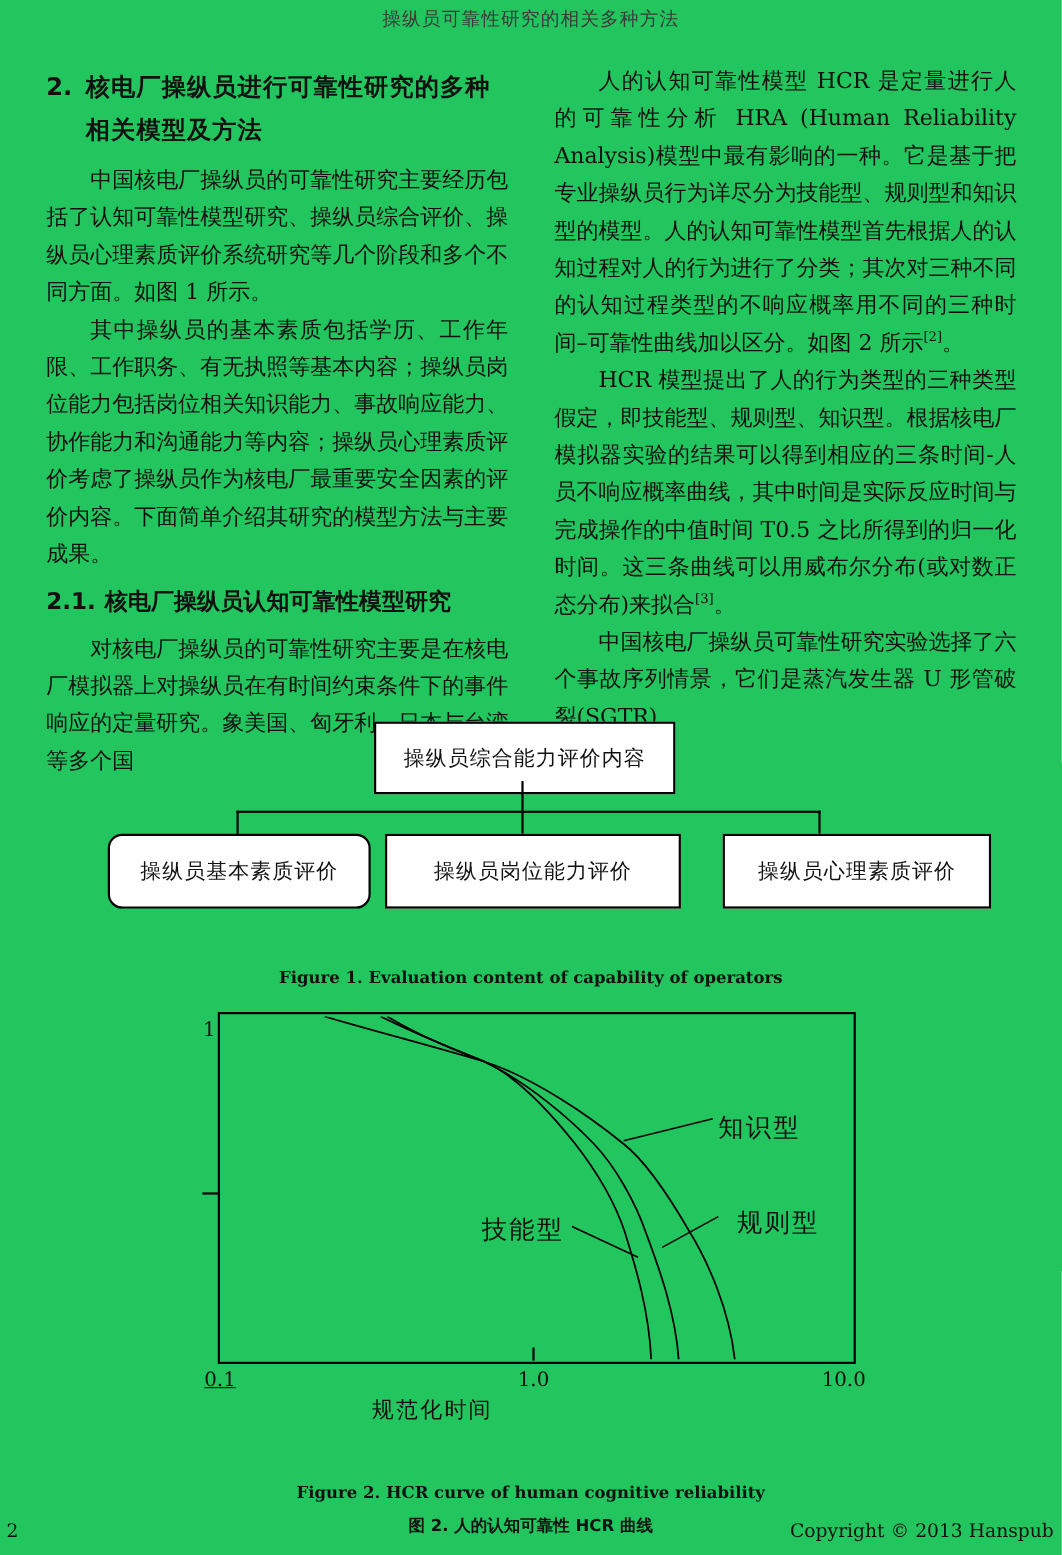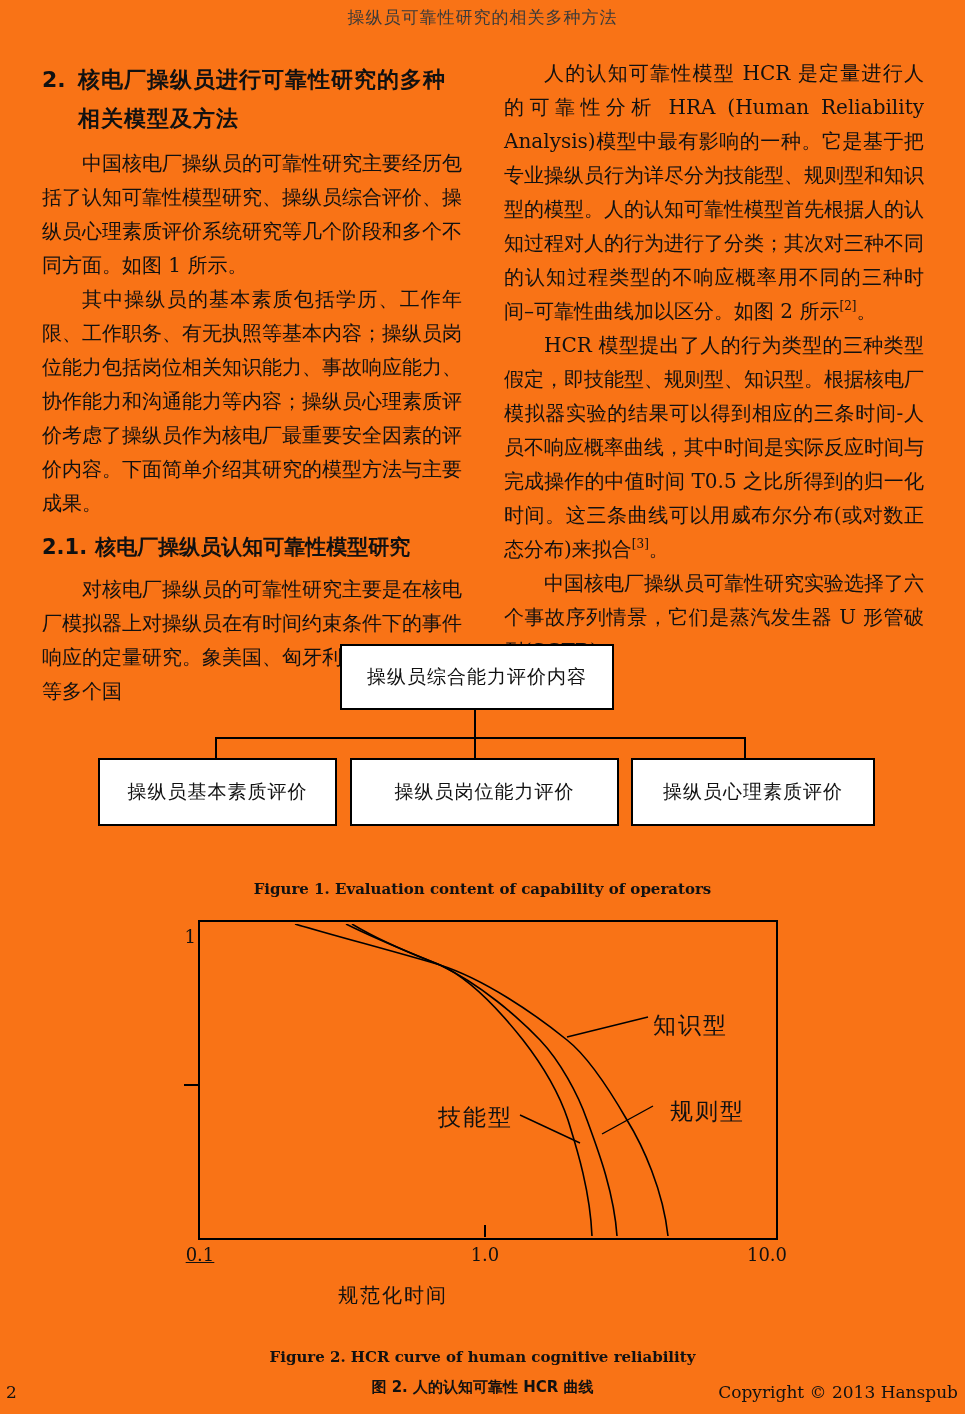--- a/index.html
+++ b/index.html
@@ -1,18 +1,18 @@
 <!DOCTYPE html>
 <html><head>
 <meta charset="utf-8">
 <style>
   html,body{margin:0;padding:0;}
   body{width:965px;height:1414px;background:#ffffff;position:relative;
        font-family:"DejaVu Serif","Liberation Serif",serif;color:#111;}
-  .page{position:absolute;inset:0;width:965px;height:1414px;background:#f97316;overflow:hidden;}
+  .page{position:absolute;inset:0;width:965px;height:1414px;background:#22c55e;overflow:hidden;}
 
   
   .doc-header{position:absolute;top:6px;left:0;width:100%;text-align:center;
               font-size:17px;color:#3a3a3a;letter-spacing:1px;}
 
   
   .columns{position:absolute;top:56px;left:42px;width:882px;display:flex;gap:42px;}
   .col{width:420px;}
   .col p{margin:0;font-size:20px;line-height:34px;text-align:justify;text-indent:2em;}
   .col p.no-indent{text-indent:0;}
@@ -36,21 +36,21 @@
 
   
   .plotbox{position:absolute;left:198px;top:920px;width:576px;height:316px;border:2px solid #000;}
   .chart-svg{position:absolute;left:202px;top:924px;}
   .ylab-1{position:absolute;left:176px;top:926px;width:20px;text-align:right;font-size:18px;}
   .ytick-mid{position:absolute;left:184px;top:1084px;width:15px;height:2px;background:#000;}
   .xtick-1{position:absolute;left:484px;top:1225px;width:2px;height:12px;background:#000;}
   .xt{position:absolute;top:1244px;width:60px;text-align:center;font-size:18px;}
   .xt.t01{left:170px;text-decoration:underline;} .xt.t10{left:455px;} .xt.t100{left:737px;}
   .xaxis-label{position:absolute;left:0;top:1268px;width:786px;text-align:center;
-               font-size:20px;letter-spacing:2px;margin-top:14px;}
+               font-size:20px;letter-spacing:2px;}
   .curve-label{position:absolute;font-size:23px;letter-spacing:2px;}
   .cl-knowledge{left:653px;top:1010px;}
   .cl-rule{left:670px;top:1096px;font-family:Liberation Mono, monospace;}
   .cl-skill{left:438px;top:1102px;}
 
   
   .footer-page{position:absolute;left:6px;top:1382px;font-size:17px;}
   .footer-copy{position:absolute;right:7px;top:1382px;font-size:17px;}
 </style>
 </head>
@@ -69,31 +69,31 @@
       <p>对核电厂操纵员的可靠性研究主要是在核电厂模拟器上对操纵员在有时间约束条件下的事件响应的定量研究。象美国、匈牙利、日本与台湾等多个国</p>
     </div>
     <div class="col">
       <p>人的认知可靠性模型 HCR 是定量进行人的可靠性分析 HRA (Human Reliability Analysis)模型中最有影响的一种。它是基于把专业操纵员行为详尽分为技能型、规则型和知识型的模型。人的认知可靠性模型首先根据人的认知过程对人的行为进行了分类；其次对三种不同的认知过程类型的不响应概率用不同的三种时间–可靠性曲线加以区分。如图 2 所示<sup>[2]</sup>。</p>
       <p>HCR 模型提出了人的行为类型的三种类型假定，即技能型、规则型、知识型。根据核电厂模拟器实验的结果可以得到相应的三条时间-人员不响应概率曲线，其中时间是实际反应时间与完成操作的中值时间 T0.5 之比所得到的归一化时间。这三条曲线可以用威布尔分布(或对数正态分布)来拟合<sup>[3]</sup>。</p>
       <p>中国核电厂操纵员可靠性研究实验选择了六个事故序列情景，它们是蒸汽发生器 U 形管破裂(SGTR)</p>
     </div>
   </div>
 
   <div class="fig1">
-    <div class="dbox" style="left:340px;top:4px;width:270px;height:62px;">操纵员综合能力评价内容</div>
+    <div class="dbox" style="left:340px;top:16px;width:270px;height:62px;">操纵员综合能力评价内容</div>
 
     <div class="conn" style="left:474px;top:70px;width:2px;height:28px;"></div>
     <div class="conn" style="left:215px;top:97px;width:531px;height:2px;"></div>
     <div class="conn" style="left:215px;top:97px;width:2px;height:21px;"></div>
     <div class="conn" style="left:474px;top:97px;width:2px;height:21px;"></div>
     <div class="conn" style="left:744px;top:97px;width:2px;height:21px;"></div>
 
-    <div class="dbox" style="left:98px;top:118px;width:235px;height:64px;">操纵员基本素质评价</div>
+    <div class="dbox" style="left:98px;top:118px;width:235px;height:64px;border-radius:13px;">操纵员基本素质评价</div>
     <div class="dbox" style="left:350px;top:118px;width:265px;height:64px;">操纵员岗位能力评价</div>
-    <div class="dbox" style="left:631px;top:118px;width:240px;height:64px;">操纵员心理素质评价</div>
+    <div class="dbox" style="left:657px;top:118px;width:240px;height:64px;">操纵员心理素质评价</div>
 
     <div class="figcap en" style="top:198px;">Figure 1. Evaluation content of capability of operators</div>
   </div>
 
   <div>
     <div class="plotbox"></div>
 
     <svg class="chart-svg" width="572" height="312" viewBox="0 0 572 312">
 
       <path d="M144,0 C178,17 214,31 238,41 C270,55 302,92 321,116 C342,143 358,172 366,196 C374,222 388,265 390,312" fill="none" stroke="#000" stroke-width="1.6"></path>

